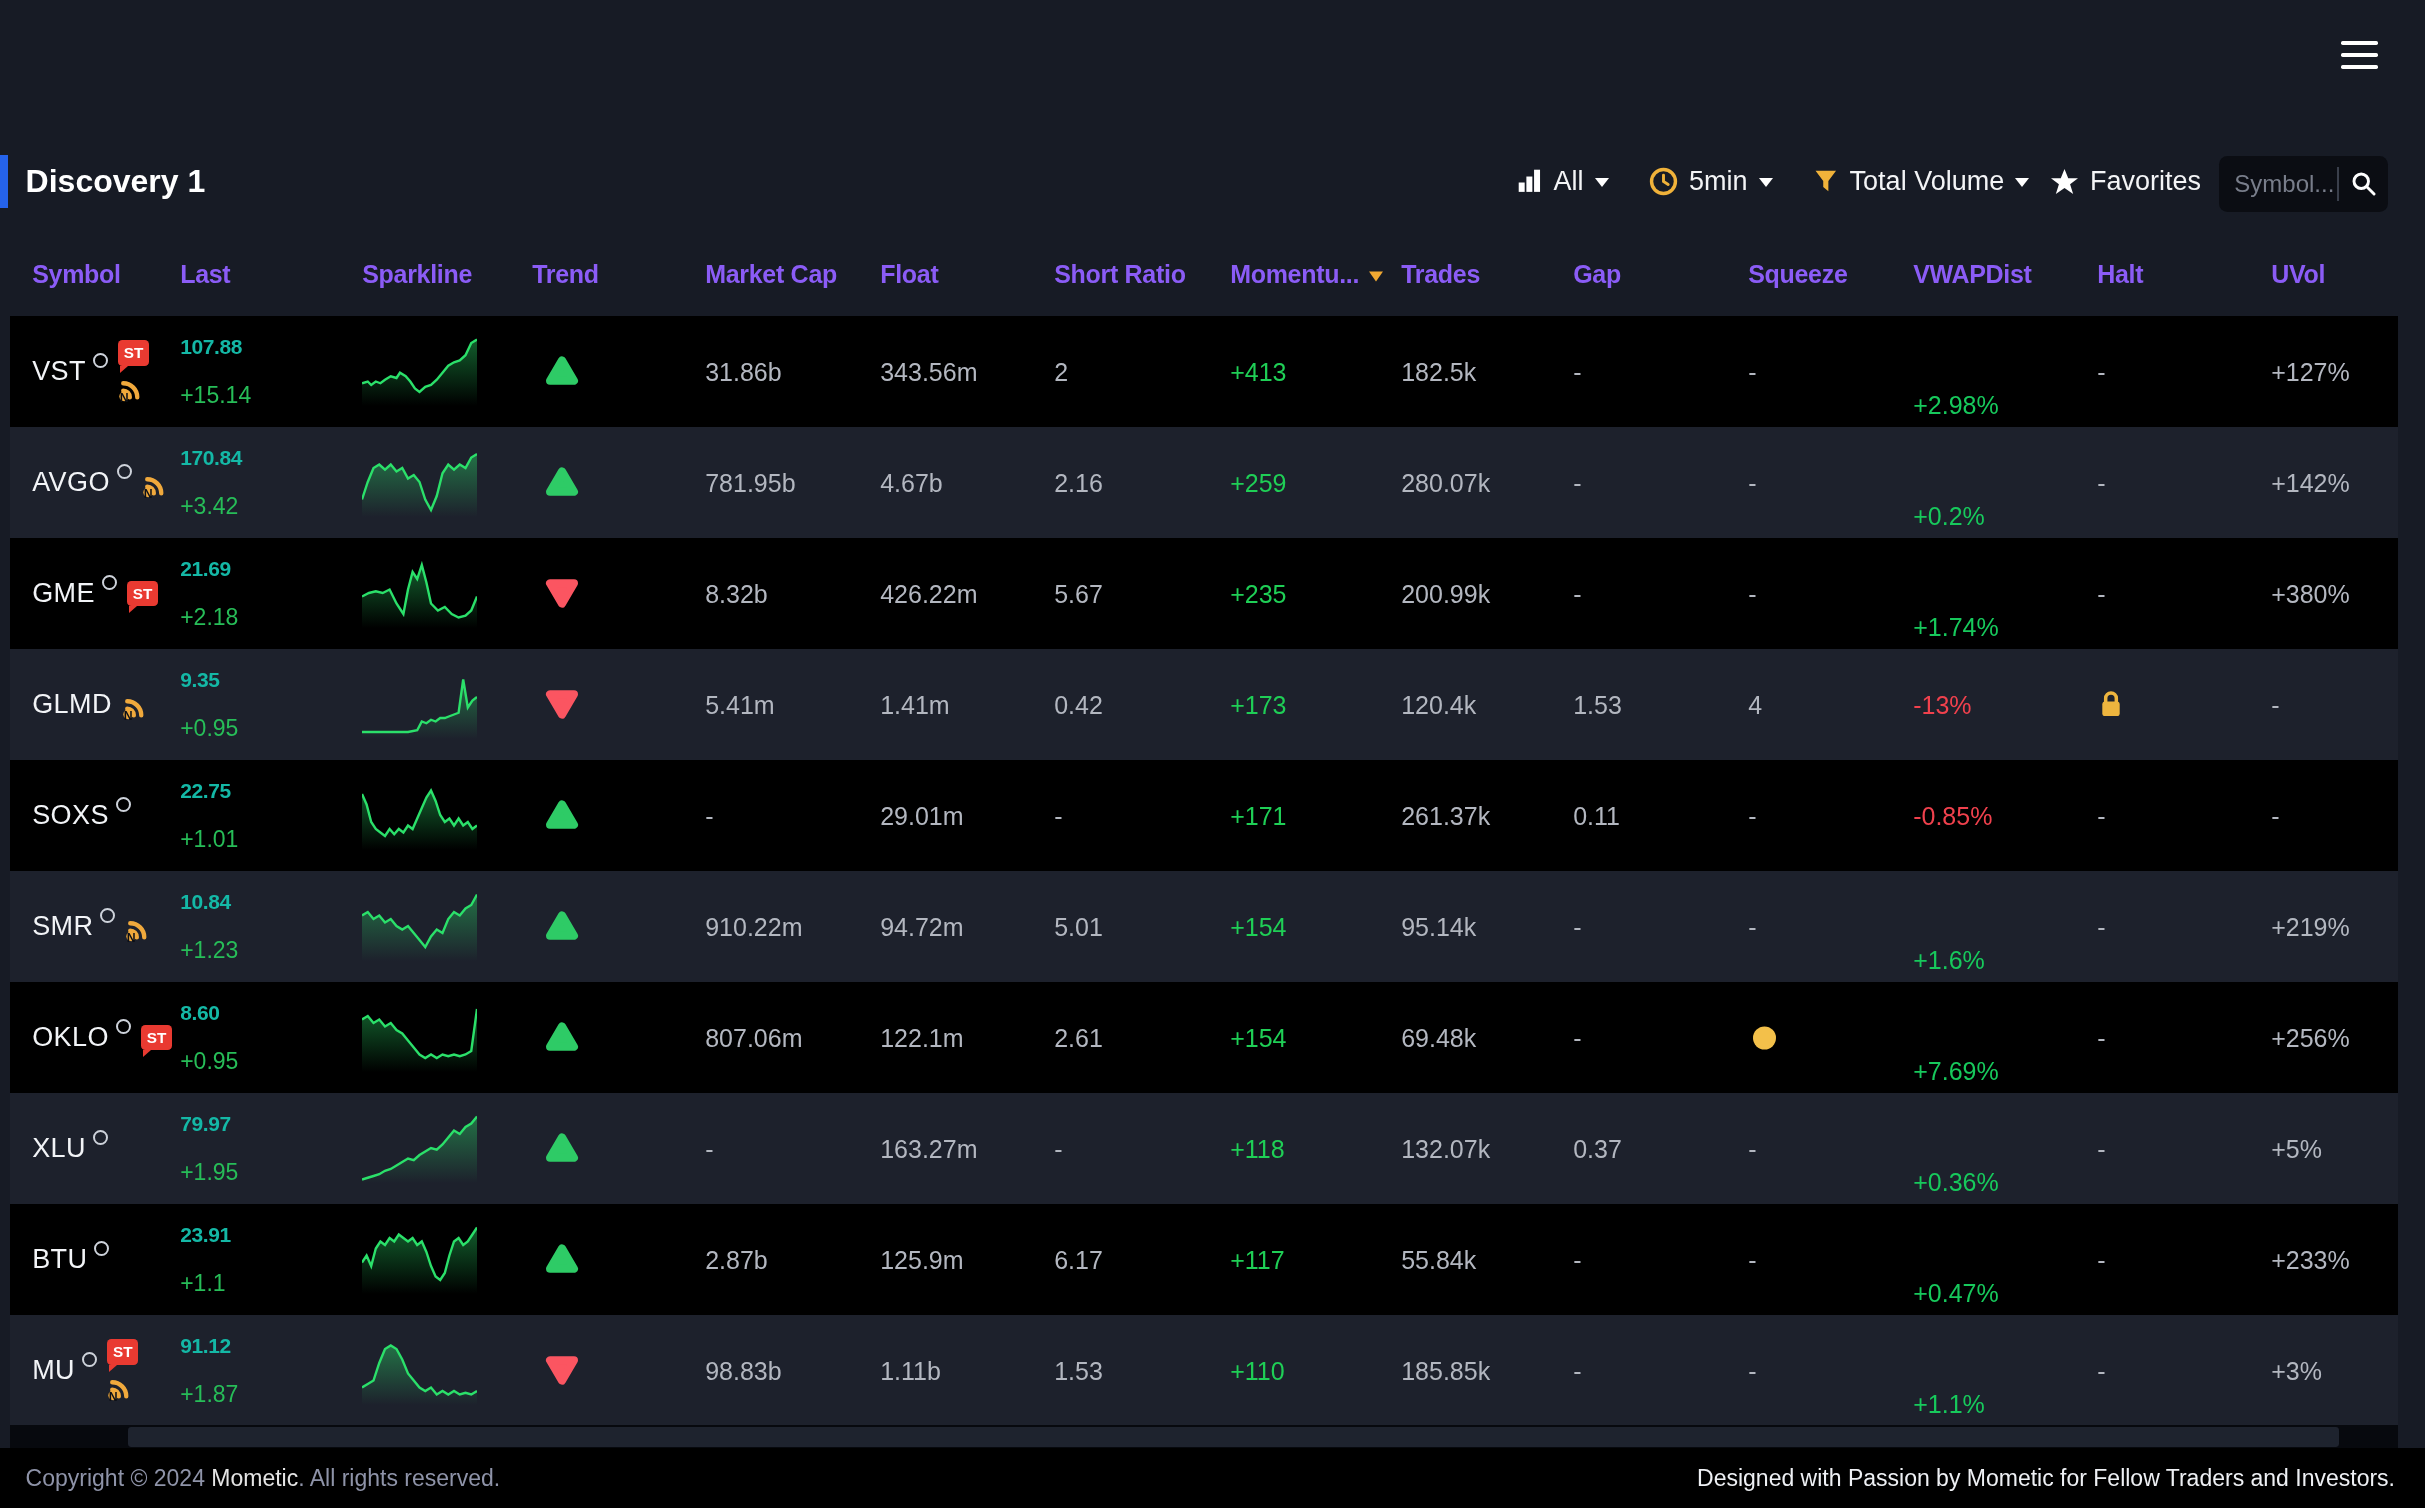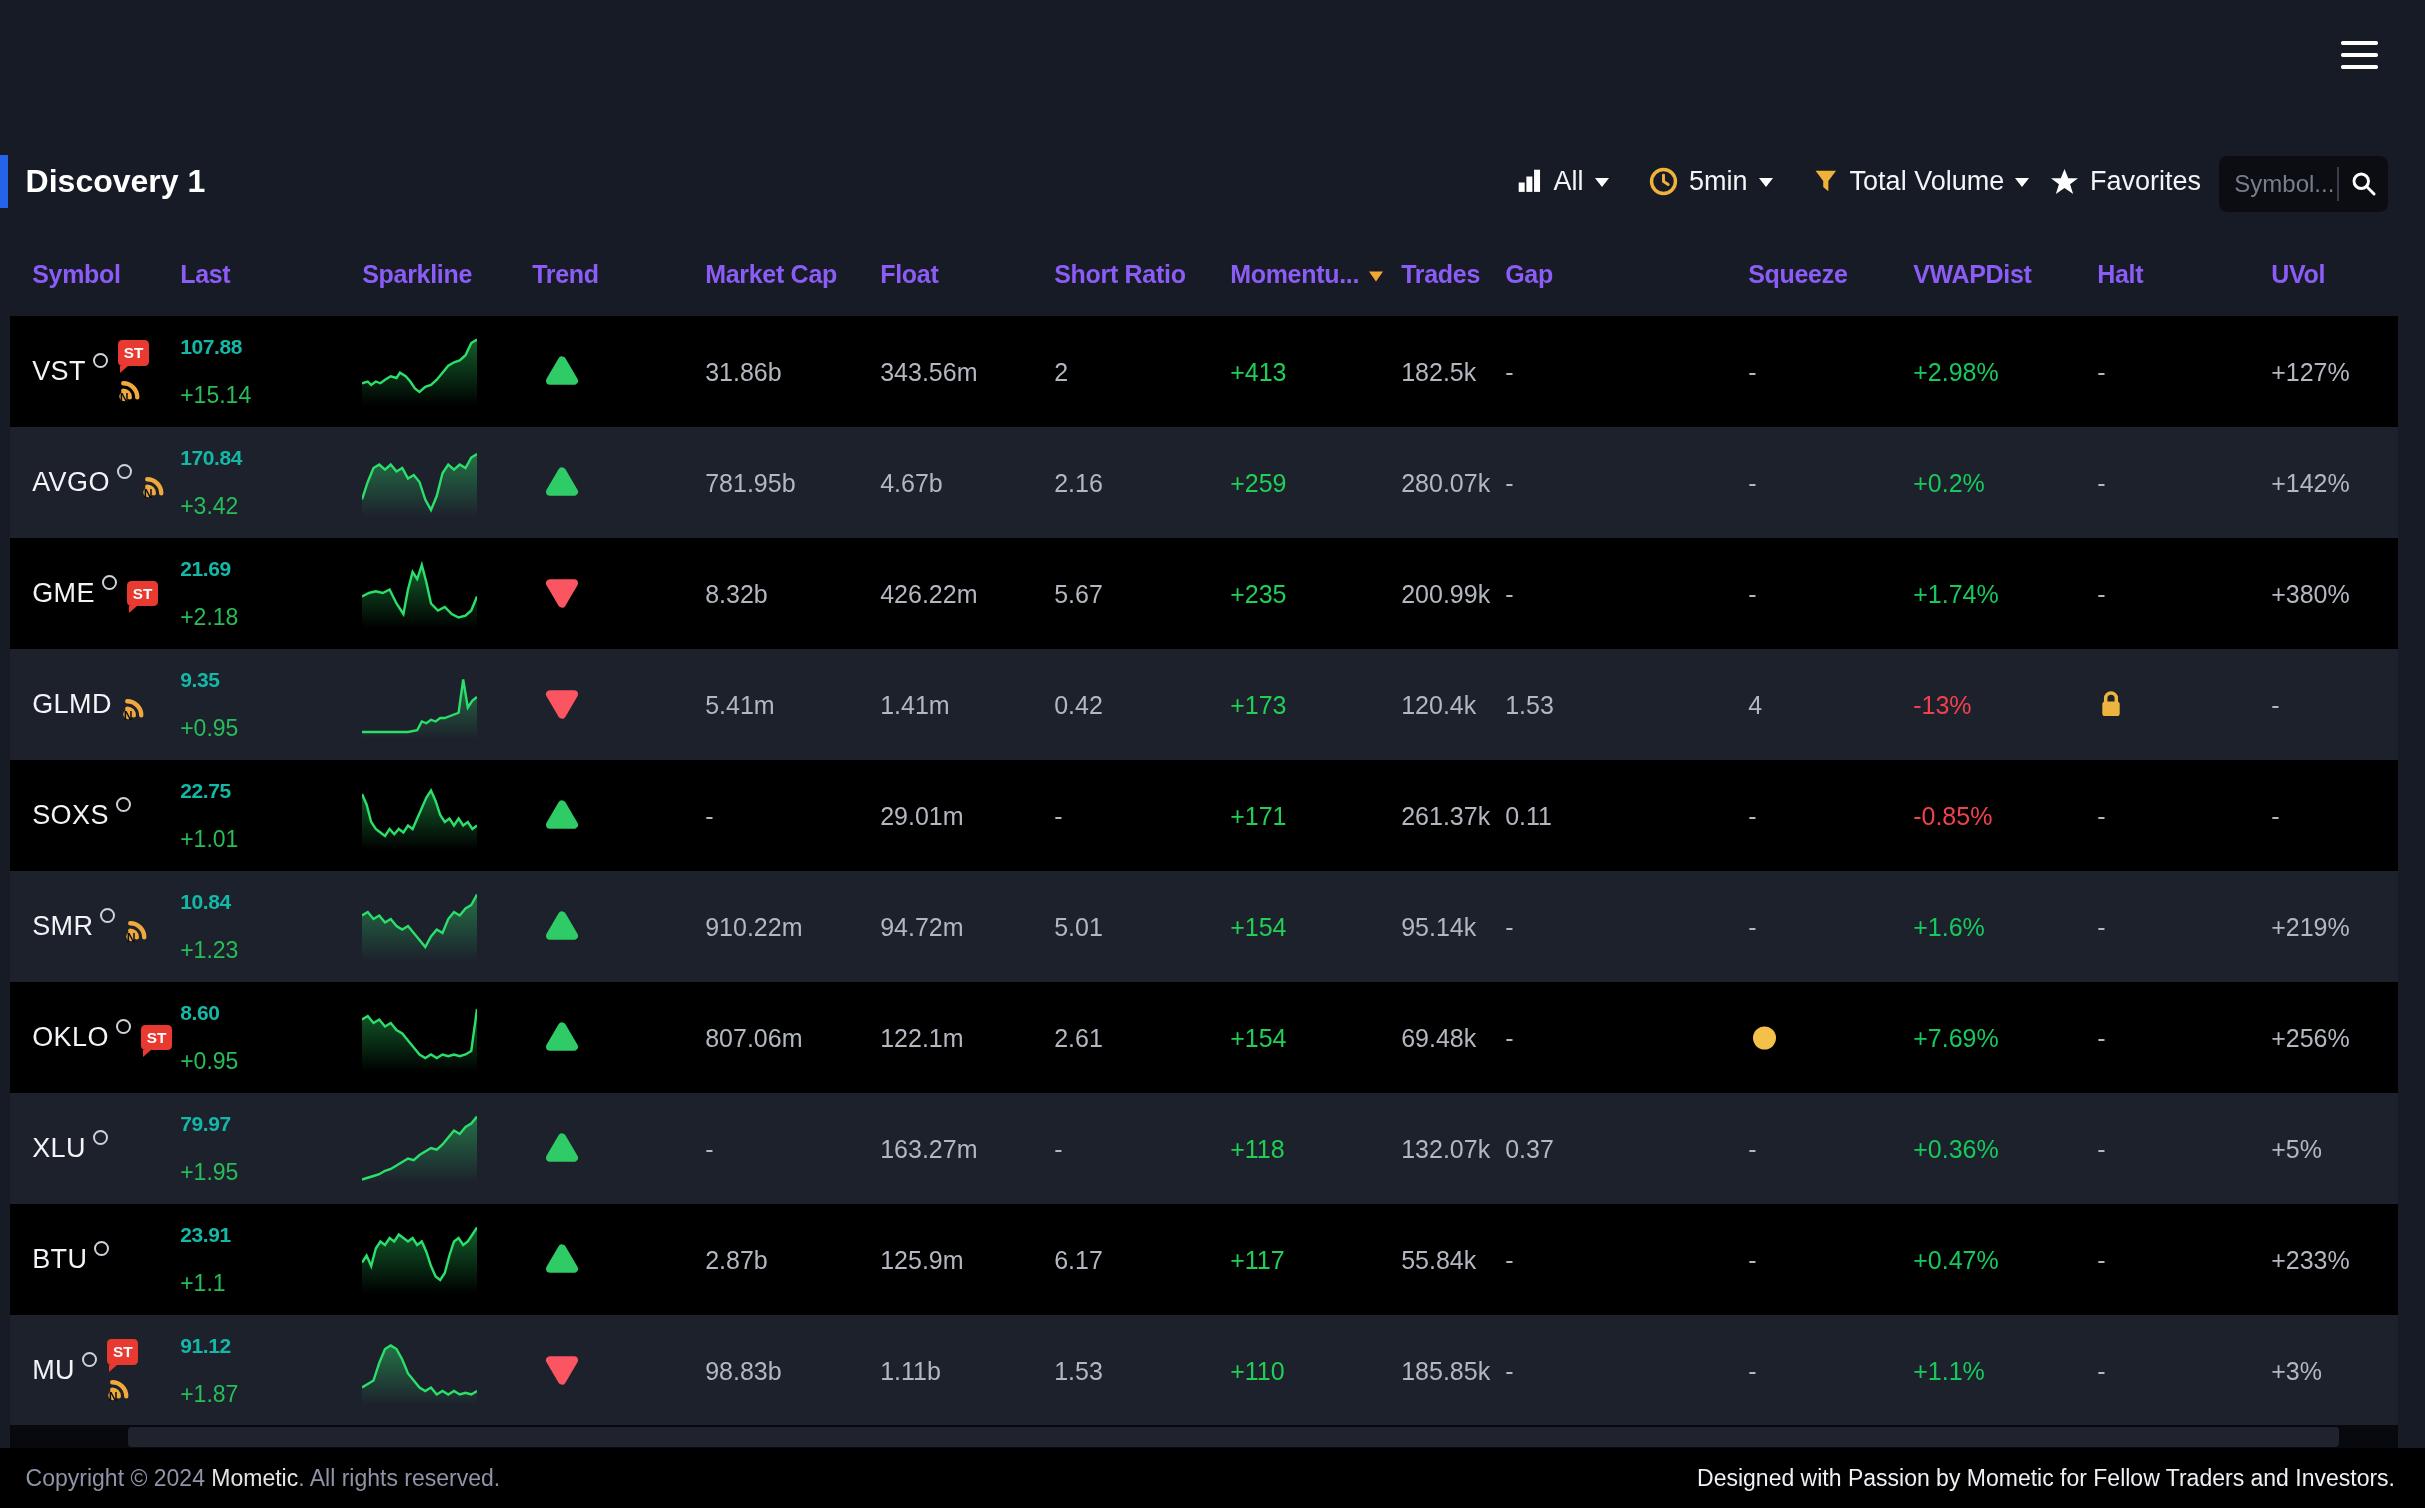--- a/index.html
+++ b/index.html
@@ -34,21 +34,21 @@
   
   .thead{position:absolute;left:10.2px;top:252px;width:2388px;height:44px;}
   .th{position:absolute;top:50%;transform:translateY(-50%);font-size:25px;font-weight:700;
       color:#8b5cf6;letter-spacing:-0.3px;white-space:nowrap;display:flex;align-items:center;cursor:pointer;}
   .mom-caret{display:inline-block;margin-left:10.2px;margin-top:4.3px;width:0;height:0;
              border-left:7.7px solid transparent;border-right:7.7px solid transparent;border-top:10.2px solid #f0a832;}
 
   
   .x-sym{left:22px;} .x-last{left:170px;} .x-spark{left:352px;} .x-trend{left:522px;}
   .x-mcap{left:695px;} .x-float{left:870px;} .x-short{left:1044px;} .x-mom{left:1220px;}
-  .x-trades{left:1391px;} .x-gap{left:1495px;} .x-squeeze{left:1738px;} .x-vwap{left:1903px;}
+  .x-trades{left:1391px;} .x-gap{left:1563px;} .x-squeeze{left:1738px;} .x-vwap{left:1903px;}
   .x-halt{left:2087px;} .x-uvol{left:2261px;}
 
   
   .tbody{position:absolute;left:10.2px;top:316px;width:2388px;}
   .row{position:relative;height:111px;width:100%;cursor:pointer;}
   .row.odd{background:#000000;}
   .row.even{background:#1d212c;}
   .cell{position:absolute;top:50%;transform:translateY(-50%);font-size:25px;color:#b3b7c0;white-space:nowrap;}
   .sym-cell{top:0;transform:none;height:100%;display:flex;align-items:center;}
   .sym-text{font-size:27px;color:#f2f4f7;letter-spacing:0.4px;}
@@ -61,21 +61,21 @@
                    border-top:7.7px solid #e93a31;border-right:8.5px solid transparent;}
   .news-icon{width:31.5px;height:31.5px;}
   .news-icon .arc{stroke:#f0a93c;stroke-width:5;fill:none;stroke-linecap:round;}
   .news-n{font-size:14px;font-weight:700;fill:#0c0f16;font-family:"Liberation Sans",sans-serif;}
   .last-cell{position:absolute;left:170px;top:0;height:100%;}
   .price{position:absolute;left:0;top:19px;font-size:21px;font-weight:700;color:#14b8a6;letter-spacing:-0.4px;}
   .change{position:absolute;left:0;top:66px;font-size:23px;color:#27bd58;}
   .sparkline{position:absolute;left:352px;top:19.6px;width:115px;height:70px;}
   .trend-icon{position:absolute;left:534px;top:39px;width:36px;height:32px;}
   .mom{color:#1fcf56;}
-  .vwap.pos{color:#17c95c;} .vwap.neg{color:#f0414d;}
+  .vwap.pos{color:#17c95c;margin-top:33px;} .vwap.neg{color:#f0414d;}
   .squeeze-dot{width:23px;height:23px;border-radius:50%;background:#f3c04a;left:1743px;}
   .lock-icon{position:absolute;left:2089px;top:41px;width:24px;height:29px;}
 
   
   .hscroll-track{position:absolute;left:10.2px;top:1425px;width:2388px;height:24px;background:#07090e;}
   .hscroll-thumb{position:absolute;left:118px;top:1.7px;height:20.4px;width:2211px;background:#1e232e;border-radius:3.4px;}
 
   
   .footer{position:absolute;left:0;top:1448px;width:2426px;height:60px;background:#000;}
   .footer-left{position:absolute;left:25.6px;top:0;height:60px;display:flex;align-items:center;

